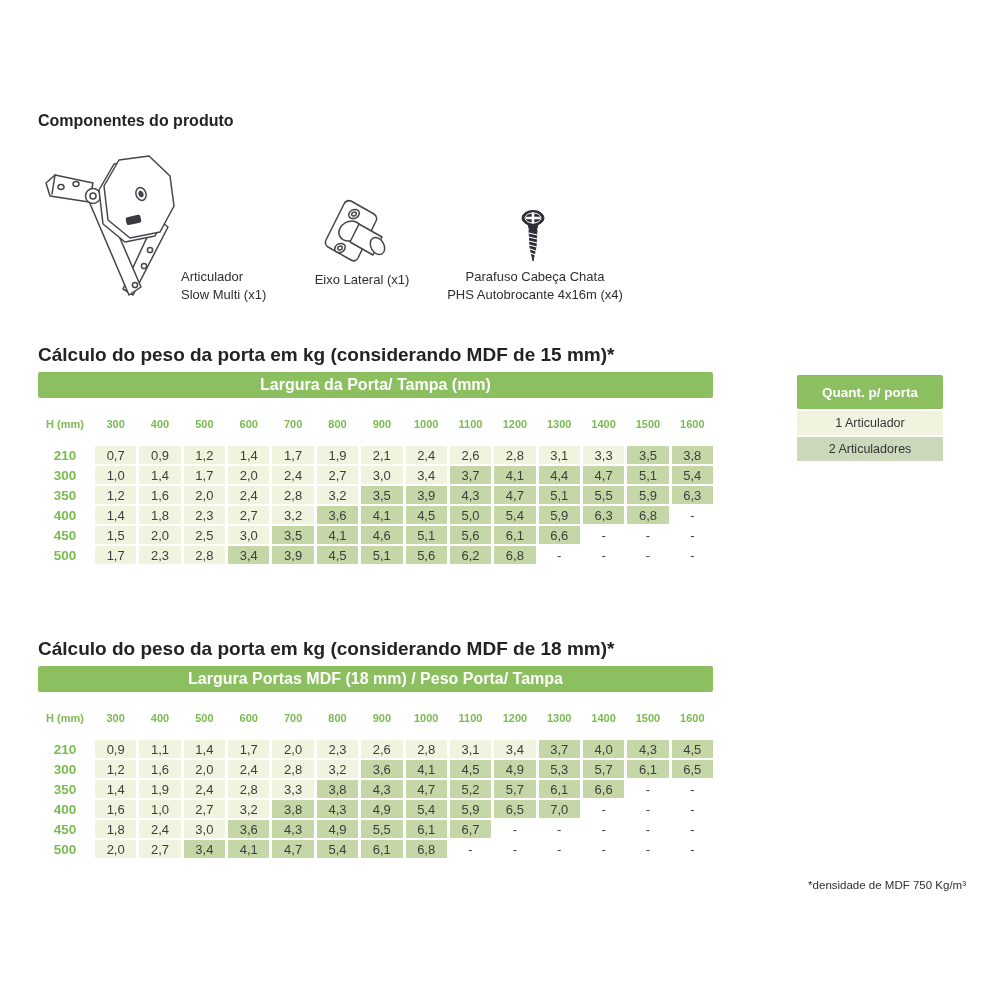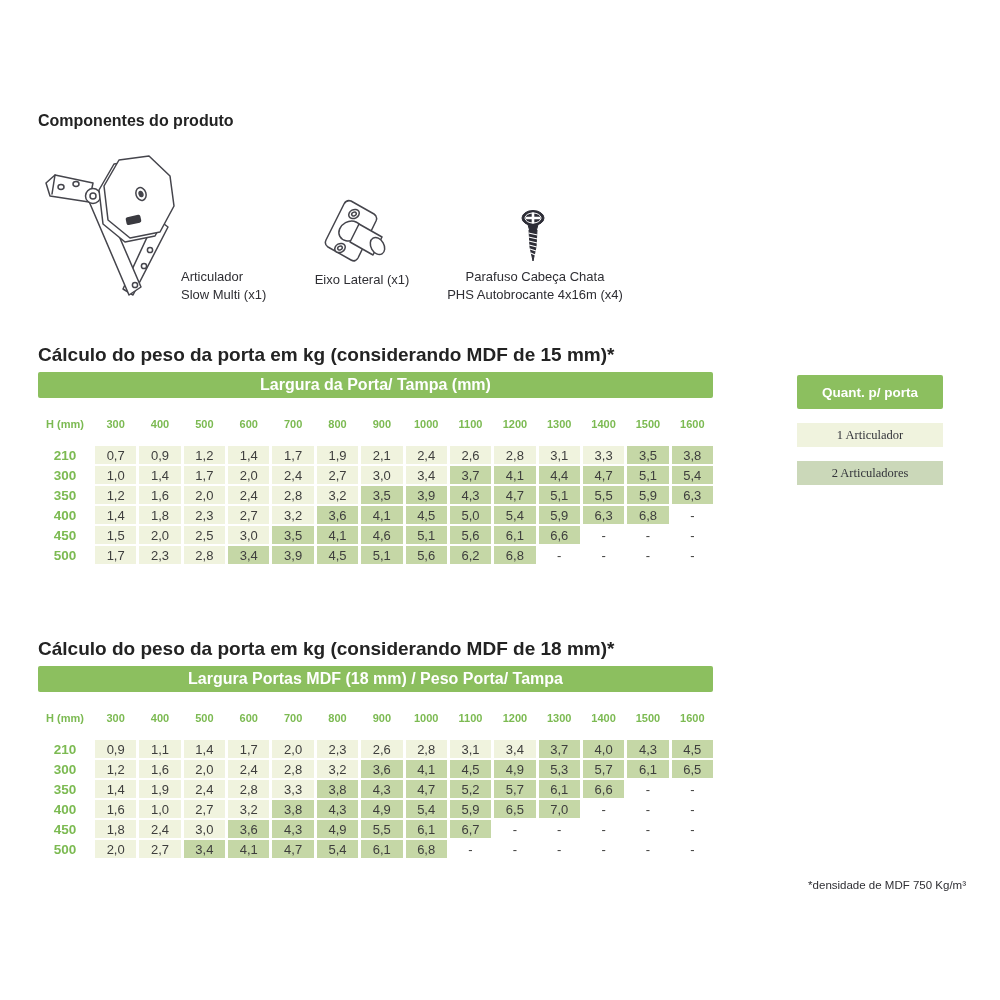--- a/index.html
+++ b/index.html
@@ -43,22 +43,22 @@
   .cell { display:flex; align-items:center; justify-content:center;
           font-size:13px; color:var(--cell-text); }
   .c-light { background:var(--cell-light); }
   .c-dark  { background:var(--cell-dark); }
   .c-none  { background:transparent; }
 
   .legend { position:absolute; left:797px; top:375px; width:146px; }
   .legend-header { height:34px; background:var(--green); color:#fff; font-weight:700;
                    font-size:13.5px; display:flex; align-items:center; justify-content:center;
                    border-radius:2px; }
-  .legend-row { height:24px; margin-top:14px; display:flex; align-items:center;
-                justify-content:center; font-size:12.5px; color:#33343a;font-family:Liberation Serif, serif; }
+  .legend-row { height:24px; margin-top:2px; display:flex; align-items:center;
+                justify-content:center; font-size:12.5px; color:#33343a; }
   .legend-row.light { background:var(--cell-light); }
   .legend-row.dark  { background:var(--legend-dark); }
 
   .footnote { position:absolute; left:700px; top:879px; width:266px; text-align:right;
               font-size:11.5px; color:#2e2e33; }
 </style>
 </head>
 <body>
 
 <div class="page">

